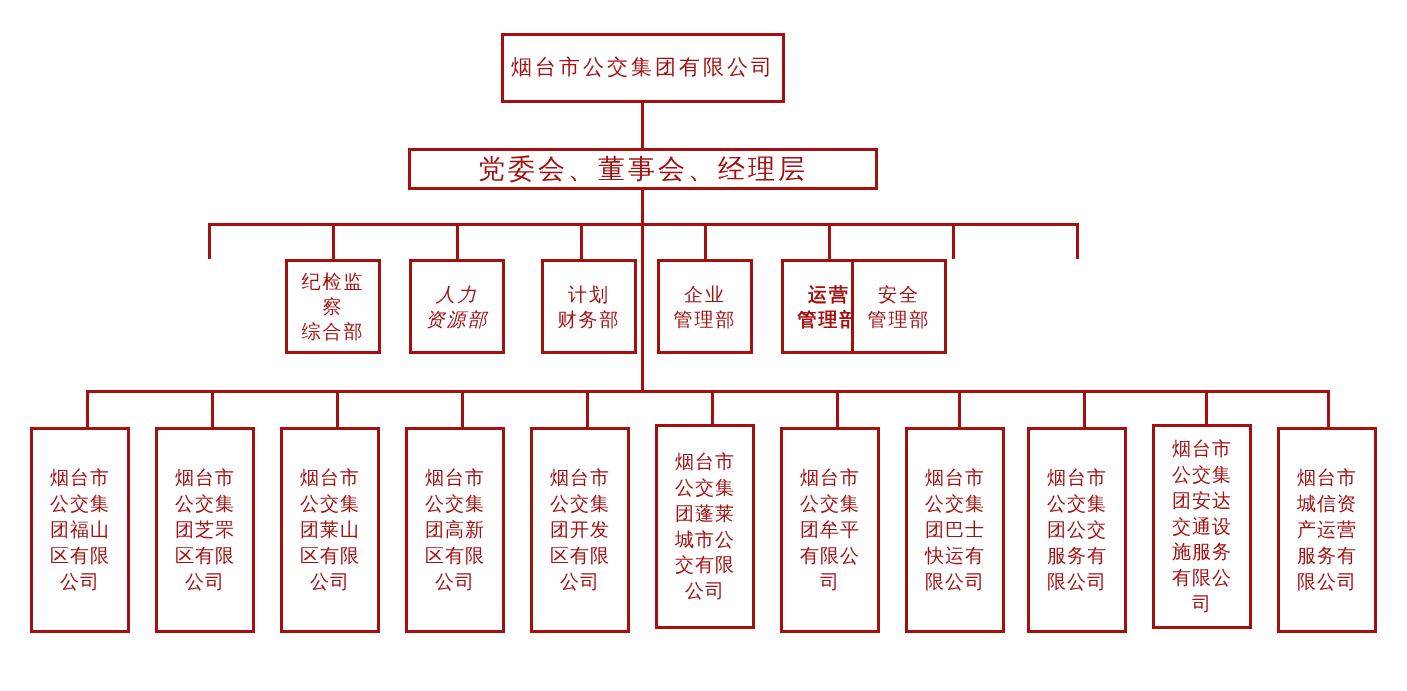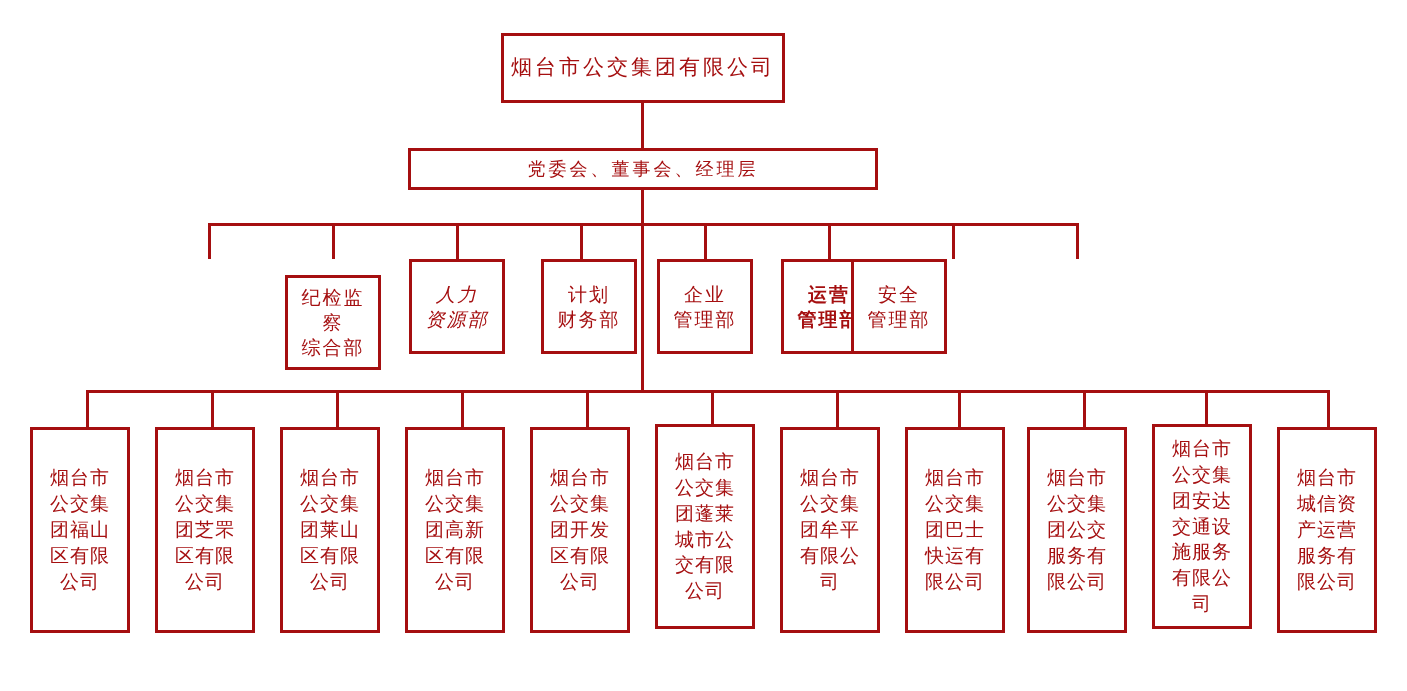--- a/index.html
+++ b/index.html
@@ -33,21 +33,21 @@
   }
   .box .txt{display:block;width:100%;padding:0 2px;}
 
   
   .box.root{
     left:501px;top:33px;width:284px;height:70px;
     font-size:21px;letter-spacing:3px;
   }
   .box.board{
     left:408px;top:148px;width:470px;height:42px;
-    font-size:18px;letter-spacing:3px;
+    font-size:27px;letter-spacing:3px;
   }
   
   .box.dept{
     top:259px;width:96px;height:95px;
     font-size:19px;letter-spacing:2px;
   }
   
   .box.sub{
     top:427px;width:100px;height:206px;
     font-size:19px;letter-spacing:1px;
@@ -66,21 +66,21 @@
 <div id="chart">
 
   <div class="box root">
     <span class="txt">烟台市公交集团有限公司</span>
   </div>
 
   <div class="box board">
     <span class="txt">党委会、董事会、经理层</span>
   </div>
 
-  <div class="box dept" style="left:285px;margin-top:16px;">
+  <div class="box dept" style="left:285px;">
       <span class="txt">纪检监<br>察<br>综合部</span>
     </div>
   <div class="box dept" style="left:409px;font-style:italic;">
       <span class="txt">人力<br>资源部</span>
     </div>
   <div class="box dept" style="left:533px;margin-left:8px;">
       <span class="txt">计划<br>财务部</span>
     </div>
   <div class="box dept" style="left:657px;">
       <span class="txt">企业<br>管理部</span>

